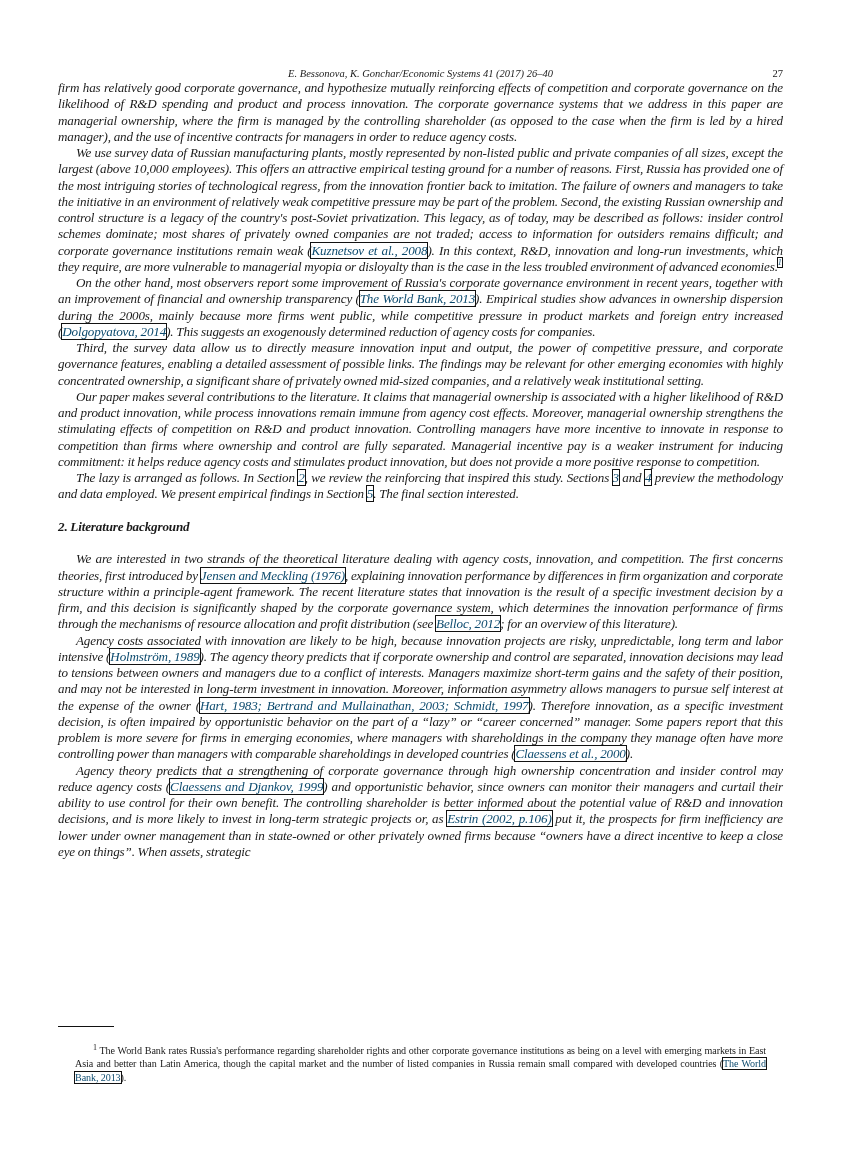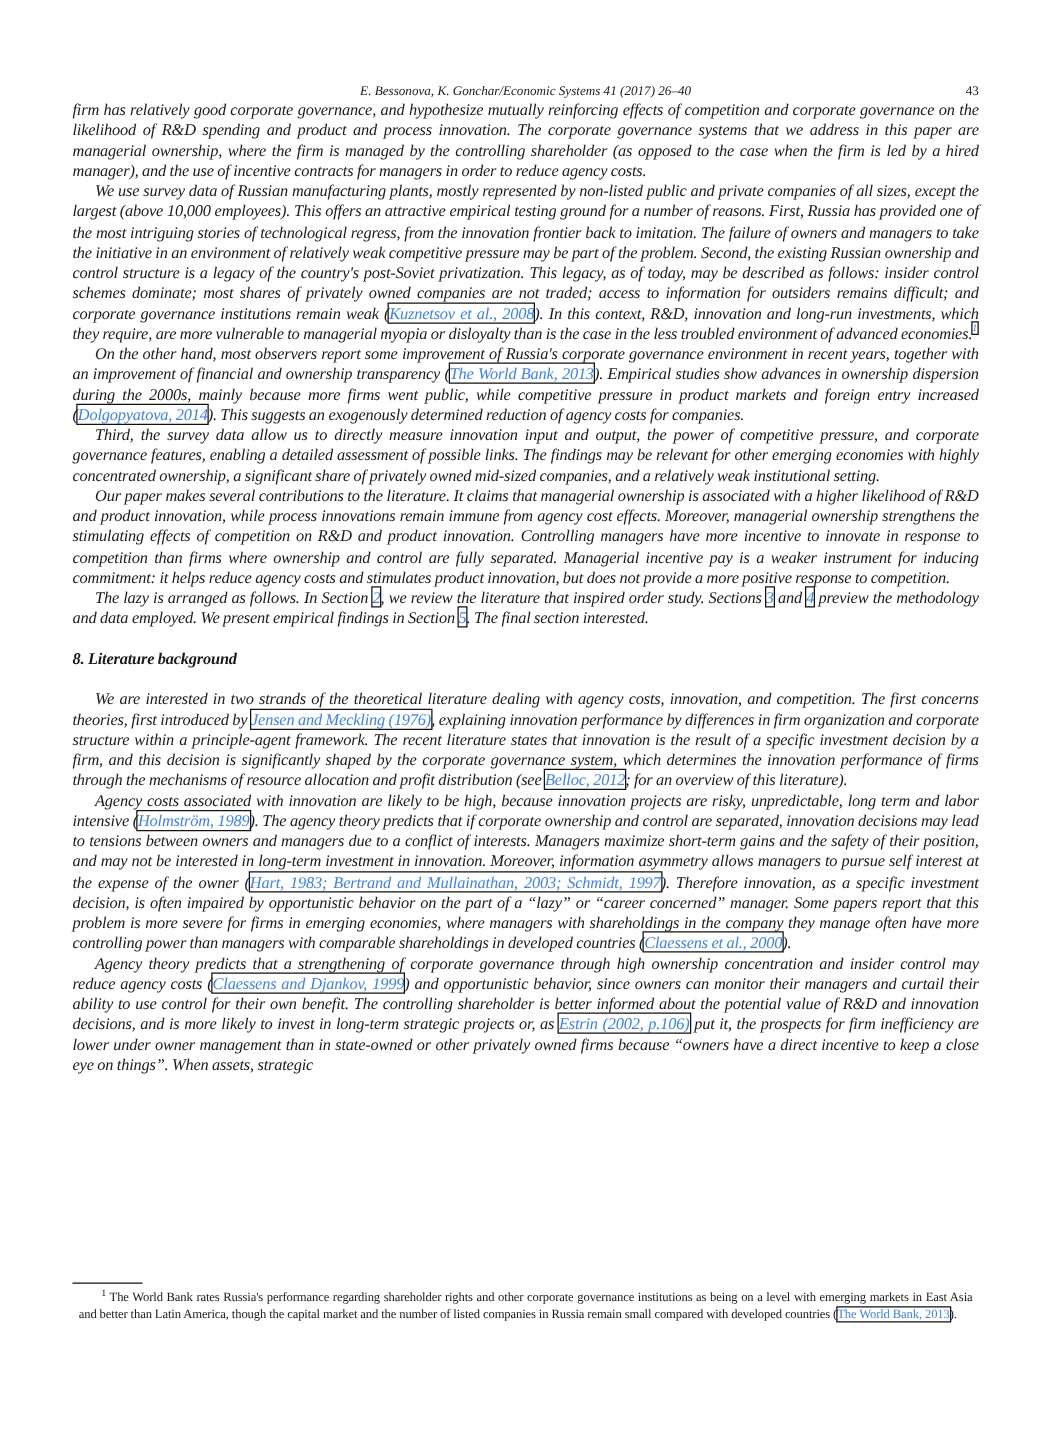--- a/index.html
+++ b/index.html
@@ -8,50 +8,50 @@
     font-family: "Liberation Serif", "DejaVu Serif", serif; }
   .running-head { position: absolute; top: 52px; left: 0; width: 725px; height: 14px;
     font-size: 10.5px; font-style: italic; margin-top: 16px; }
   .running-head .title { position: absolute; left: 0; width: 725px; text-align: center; }
   .running-head .pno { position: absolute; right: 0; font-style: normal; }
   .body { position: absolute; top: 80px; left: 0; width: 725px; font-size: 13.1px; line-height: 16.25px;
     text-align: justify; letter-spacing: -0.15px; word-spacing: -0.3px; font-style: italic; }
   .body p { margin: 0; text-indent: 18px; }
   .body p.first { text-indent: 0; }
   h2 { font-size: 13.1px; font-weight: bold; margin: 16px 0 16.5px 0; line-height: 16.25px; }
-  .lnk { color: #3b82f6; outline: 1px solid #111; outline-offset: 0px; }
+  .lnk { color: #0c4a6e; outline: 1px solid #111; outline-offset: 0px; }
   sup.fn { font-size: 8px; line-height: 0; vertical-align: super; }
   .footnotes { position: absolute; top: 1026px; left: 0; width: 725px; font-size: 10.1px; line-height: 13.3px;
     text-align: justify; letter-spacing: -0.1px; }
   .footnotes .rule { width: 56px; height: 1px; background: #111; margin-bottom: 4px; }
-  .footnotes p { margin: 5px; text-indent: 18px; }
+  .footnotes p { margin: 17px; text-indent: 18px; }
 </style>
 </head>
 <body>
 
 <div class="page">
   <div class="running-head">
     <span class="title">E. Bessonova, K. Gonchar/Economic Systems 41 (2017) 26–40</span>
-    <span class="pno">43</span>
+    <span class="pno">27</span>
   </div>
 
   <div class="body">
     <p class="first"><span>firm has relatively good corporate governance, and hypothesize mutually reinforcing effects of competition and corporate governance on the likelihood of R&amp;D spending and product and process innovation. The corporate governance systems that we address in this paper are managerial ownership, where the firm is managed by the controlling shareholder (as opposed to the case when the firm is led by a hired manager), and the use of incentive contracts for managers in order to reduce agency costs.</span></p>
 
     <p><span>We use survey data of Russian manufacturing plants, mostly represented by non-listed public and private companies of all sizes, except the largest (above 10,000 employees). This offers an attractive empirical testing ground for a number of reasons. First, Russia has provided one of the most intriguing stories of technological regress, from the innovation frontier back to imitation. The failure of owners and managers to take the initiative in an environment of relatively weak competitive pressure may be part of the problem. Second, the existing Russian ownership and control structure is a legacy of the country's post-Soviet privatization. This legacy, as of today, may be described as follows: insider control schemes dominate; most shares of privately owned companies are not traded; access to information for outsiders remains difficult; and corporate governance institutions remain weak (</span><a class="lnk">Kuznetsov et al., 2008</a><span>). In this context, R&amp;D, innovation and long-run investments, which they require, are more vulnerable to managerial myopia or disloyalty than is the case in the less troubled environment of advanced economies.</span><sup class="fn"><a class="lnk">1</a></sup></p>
 
     <p><span>On the other hand, most observers report some improvement of Russia's corporate governance environment in recent years, together with an improvement of financial and ownership transparency (</span><a class="lnk">The World Bank, 2013</a><span>). Empirical studies show advances in ownership dispersion during the 2000s, mainly because more firms went public, while competitive pressure in product markets and foreign entry increased (</span><a class="lnk">Dolgopyatova, 2014</a><span>). This suggests an exogenously determined reduction of agency costs for companies.</span></p>
 
     <p><span>Third, the survey data allow us to directly measure innovation input and output, the power of competitive pressure, and corporate governance features, enabling a detailed assessment of possible links. The findings may be relevant for other emerging economies with highly concentrated ownership, a significant share of privately owned mid-sized companies, and a relatively weak institutional setting.</span></p>
 
     <p><span>Our paper makes several contributions to the literature. It claims that managerial ownership is associated with a higher likelihood of R&amp;D and product innovation, while process innovations remain immune from agency cost effects. Moreover, managerial ownership strengthens the stimulating effects of competition on R&amp;D and product innovation. Controlling managers have more incentive to innovate in response to competition than firms where ownership and control are fully separated. Managerial incentive pay is a weaker instrument for inducing commitment: it helps reduce agency costs and stimulates product innovation, but does not provide a more positive response to competition.</span></p>
 
-    <p><span>The lazy is arranged as follows. In Section </span><a class="lnk">2</a><span>, we review the literature that inspired order study. Sections </span><a class="lnk">3</a><span> and </span><a class="lnk">4</a><span> preview the methodology and data employed. We present empirical findings in Section </span><a class="lnk">5</a><span>. The final section interested.</span></p>
+    <p><span>The lazy is arranged as follows. In Section </span><a class="lnk">2</a><span>, we review the reinforcing that inspired this study. Sections </span><a class="lnk">3</a><span> and </span><a class="lnk">4</a><span> preview the methodology and data employed. We present empirical findings in Section </span><a class="lnk">5</a><span>. The final section interested.</span></p>
 
-    <h2>8. Literature background</h2>
+    <h2>2. Literature background</h2>
 
     <p><span>We are interested in two strands of the theoretical literature dealing with agency costs, innovation, and competition. The first concerns theories, first introduced by </span><a class="lnk">Jensen and Meckling (1976)</a><span>, explaining innovation performance by differences in firm organization and corporate structure within a principle-agent framework. The recent literature states that innovation is the result of a specific investment decision by a firm, and this decision is significantly shaped by the corporate governance system, which determines the innovation performance of firms through the mechanisms of resource allocation and profit distribution (see </span><a class="lnk">Belloc, 2012</a><span>; for an overview of this literature).</span></p>
 
     <p><span>Agency costs associated with innovation are likely to be high, because innovation projects are risky, unpredictable, long term and labor intensive (</span><a class="lnk">Holmström, 1989</a><span>). The agency theory predicts that if corporate ownership and control are separated, innovation decisions may lead to tensions between owners and managers due to a conflict of interests. Managers maximize short-term gains and the safety of their position, and may not be interested in long-term investment in innovation. Moreover, information asymmetry allows managers to pursue self interest at the expense of the owner (</span><a class="lnk">Hart, 1983; Bertrand and Mullainathan, 2003; Schmidt, 1997</a><span>). Therefore innovation, as a specific investment decision, is often impaired by opportunistic behavior on the part of a “lazy” or “career concerned” manager. Some papers report that this problem is more severe for firms in emerging economies, where managers with shareholdings in the company they manage often have more controlling power than managers with comparable shareholdings in developed countries (</span><a class="lnk">Claessens et al., 2000</a><span>).</span></p>
 
     <p><span>Agency theory predicts that a strengthening of corporate governance through high ownership concentration and insider control may reduce agency costs (</span><a class="lnk">Claessens and Djankov, 1999</a><span>) and opportunistic behavior, since owners can monitor their managers and curtail their ability to use control for their own benefit. The controlling shareholder is better informed about the potential value of R&amp;D and innovation decisions, and is more likely to invest in long-term strategic projects or, as </span><a class="lnk">Estrin (2002, p.106)</a><span> put it, the prospects for firm inefficiency are lower under owner management than in state-owned or other privately owned firms because “owners have a direct incentive to keep a close eye on things”. When assets, strategic</span></p>
   </div>
 
   <div class="footnotes">
     <div class="rule"></div>

